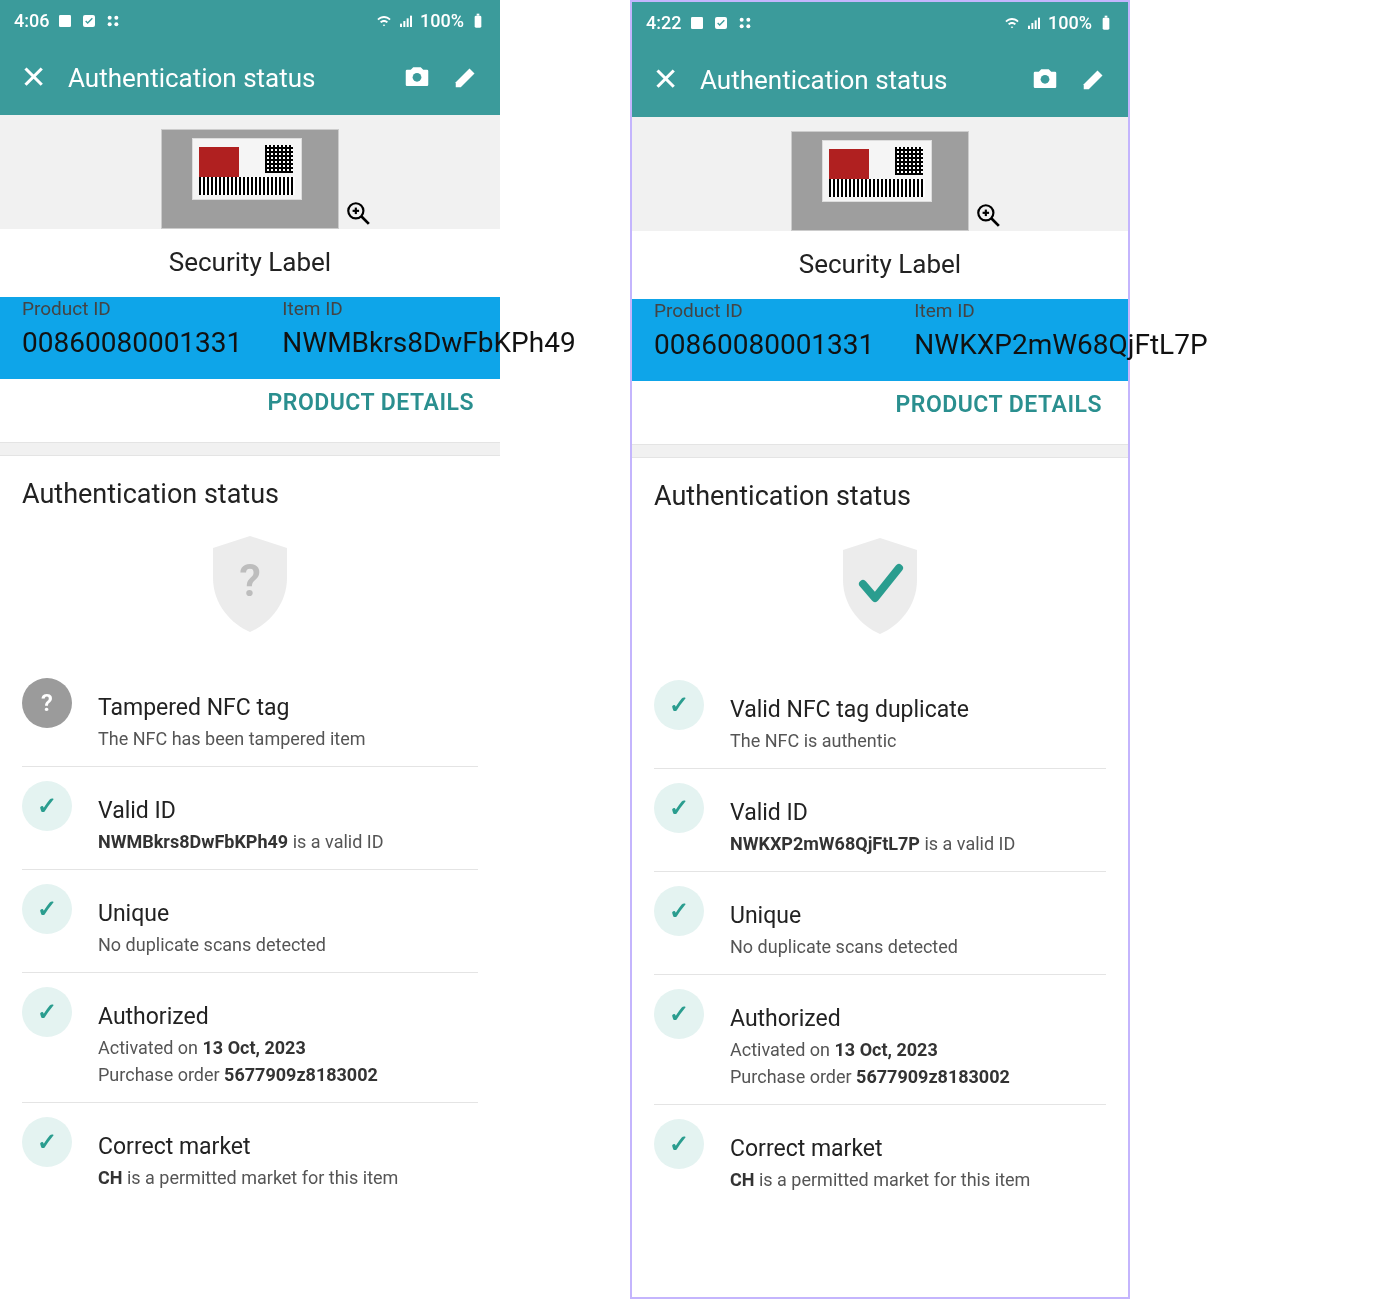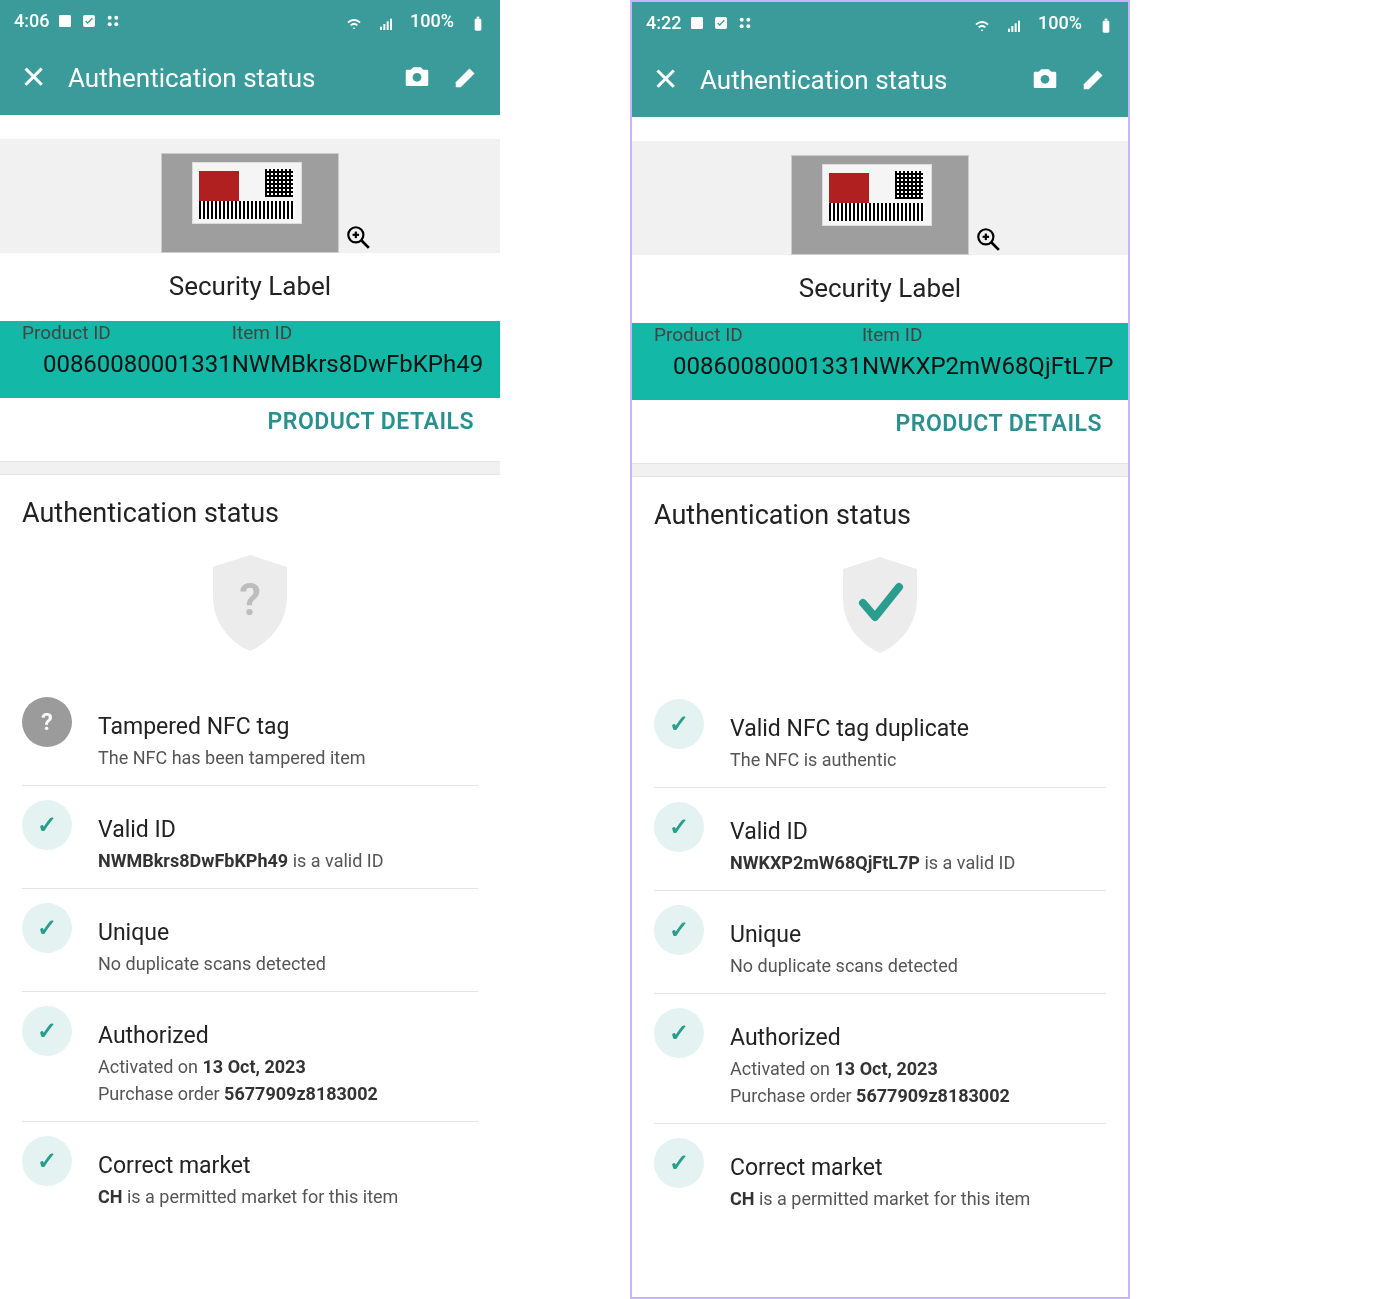--- a/index.html
+++ b/index.html
@@ -24,39 +24,38 @@
     color: #fff;
     height: 40px;
     display: flex;
     align-items: center;
     justify-content: space-between;
     padding: 0 14px;
     font-size: 18px;
     font-weight: 500;
   }
   .status-left { display: flex; align-items: center; gap: 8px; }
-  .status-right { display: flex; align-items: flex-end; gap: 16px; }
+  .status-right { display: flex; align-items: center; gap: 6px; }
   .status-ico { width: 16px; height: 16px; display: inline-block; }
   .app-bar {
     background: #3b9b9b;
     color: #fff;
     height: 75px;
     display: flex;
     align-items: center;
     padding: 0 18px;
     gap: 20px;
   }
   .app-bar .title { font-size: 26px; font-weight: 400; flex: 1; }
   .app-bar svg { width: 30px; height: 30px; fill: #fff; }
   .hero {
     background: #f1f1f1;
     padding: 14px 0 0 0;
     text-align: center;
     position: relative;
-    margin-top: 24px;
   }
   .product-img {
     width: 178px; height: 100px;
     background: #9e9e9e;
     margin: 0 auto;
     position: relative;
     border: 1px solid #ccc;
   }
   .product-img .box {
     position: absolute; top: 8px; left: 30px; width: 110px; height: 62px;
@@ -79,25 +78,26 @@
     left: calc(50% + 95px);
     top: 85px;
     width: 26px; height: 26px;
     cursor: pointer;
   }
   .label-title {
     font-size: 26px; font-weight: 400; color: #222;
     padding: 18px 0 20px 0; background:#fff;
   }
   .ids {
-    display: flex; padding: 0 22px 20px 22px; background:#14b8a6;
+    display: flex; padding: 0 22px 20px 22px; background:#0ea5e9;
+    gap: 40px;
   }
   .id-block { flex: 1; text-align: left; }
   .id-label { font-size: 19px; color: #444; margin-bottom: 6px; }
-  .id-value { font-size: 24px; color: #111; text-align: right; }
+  .id-value { font-size: 28px; color: #111; text-align: right; }
   .product-details {
     text-align: right; padding: 10px 26px 26px 0;
     font-size: 23px; font-weight: 600; color: #2a8f8f; letter-spacing: 0.5px;
     background:#fff;
   }
   .section-gap { height: 14px; background: #f1f1f1; border-top:1px solid #e4e4e4; border-bottom:1px solid #e4e4e4;}
   .auth-section { padding: 22px 22px 0 22px; }
   .auth-title { font-size: 27px; font-weight: 400; color: #222; margin-bottom: 24px;}
   .shield-wrap { text-align: center; margin-bottom: 30px; }
   .shield {

